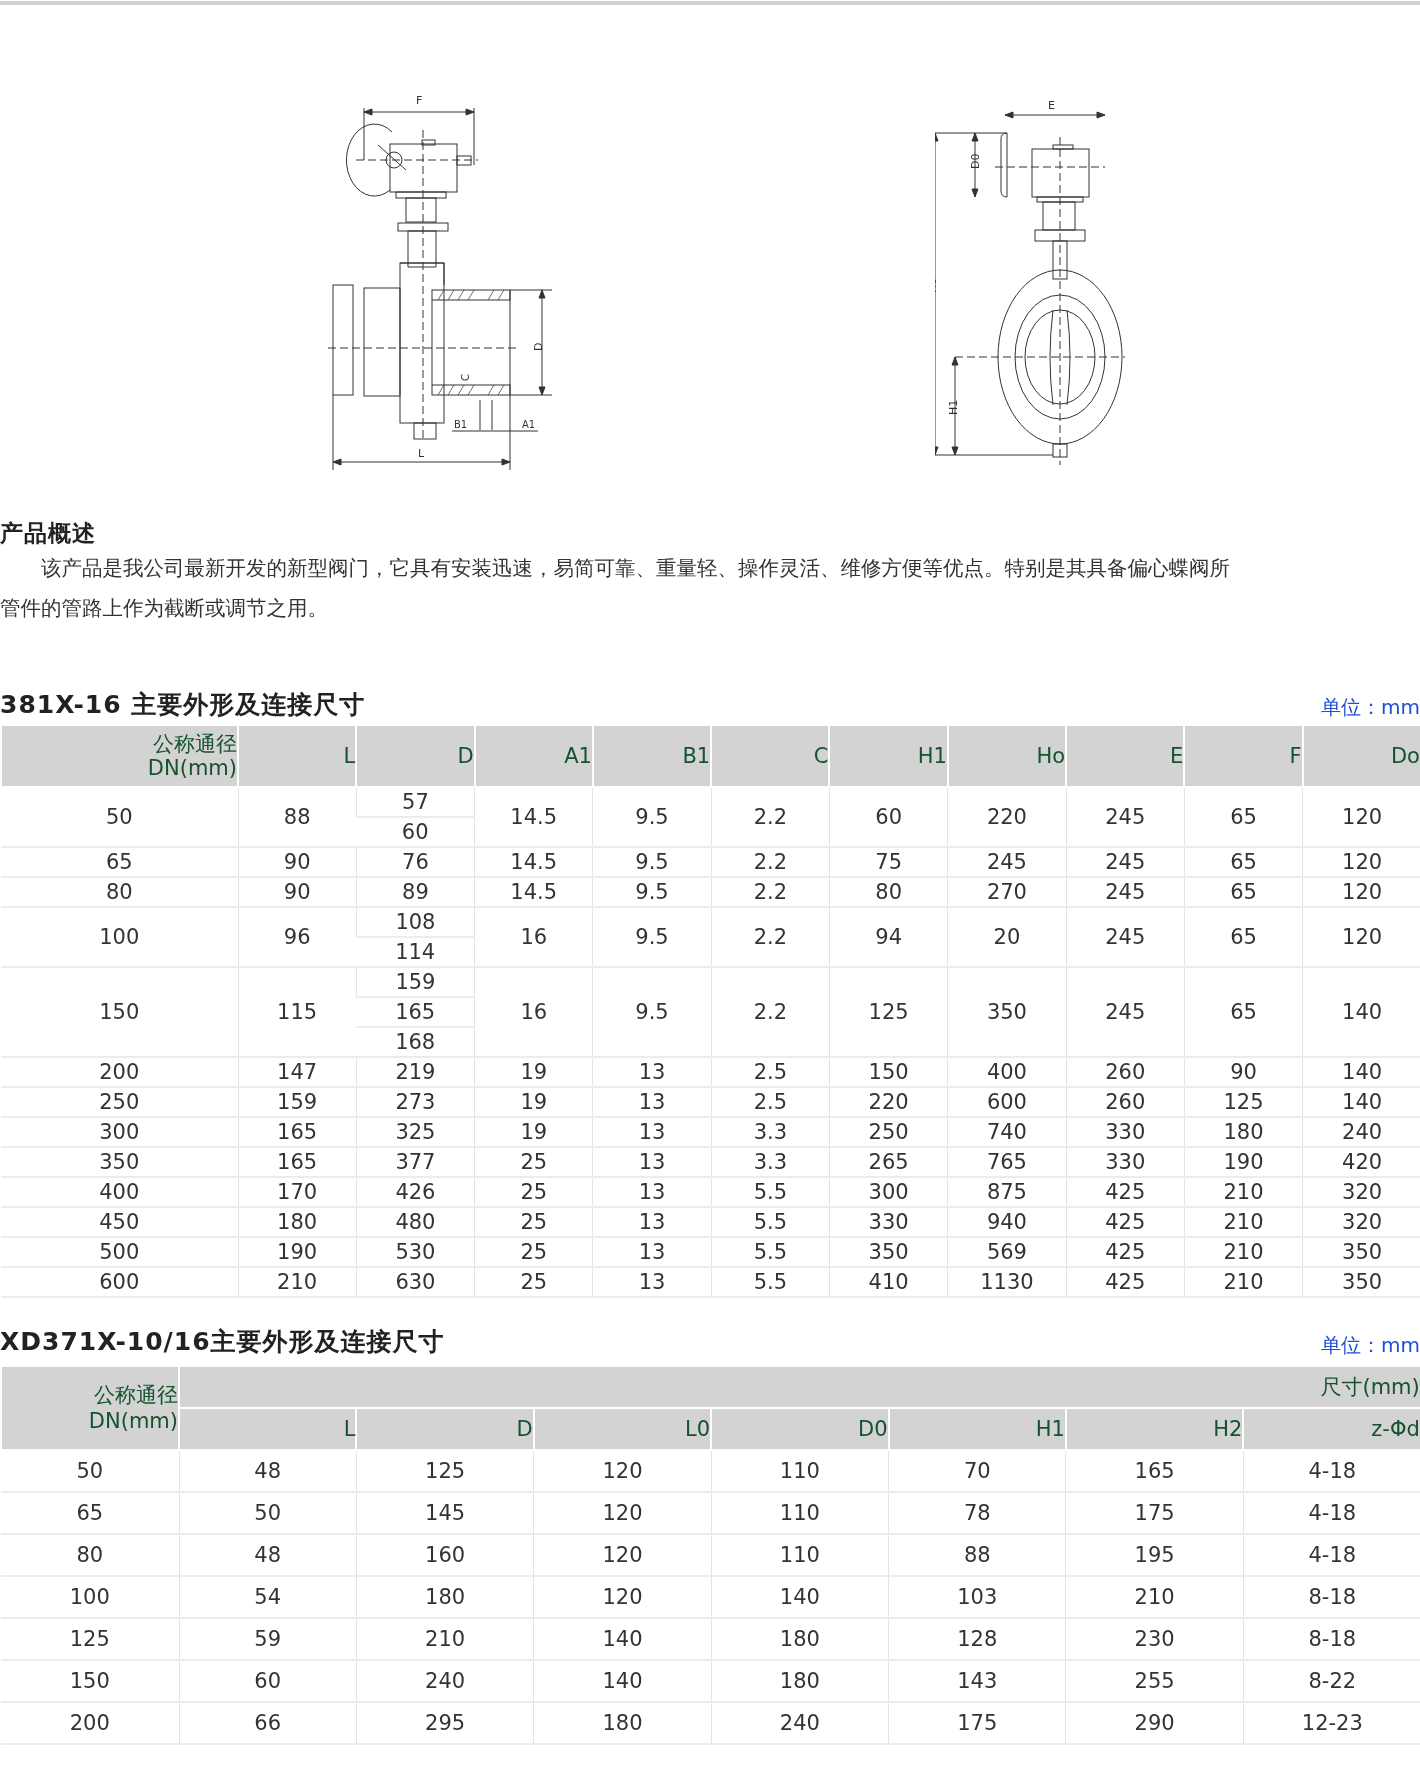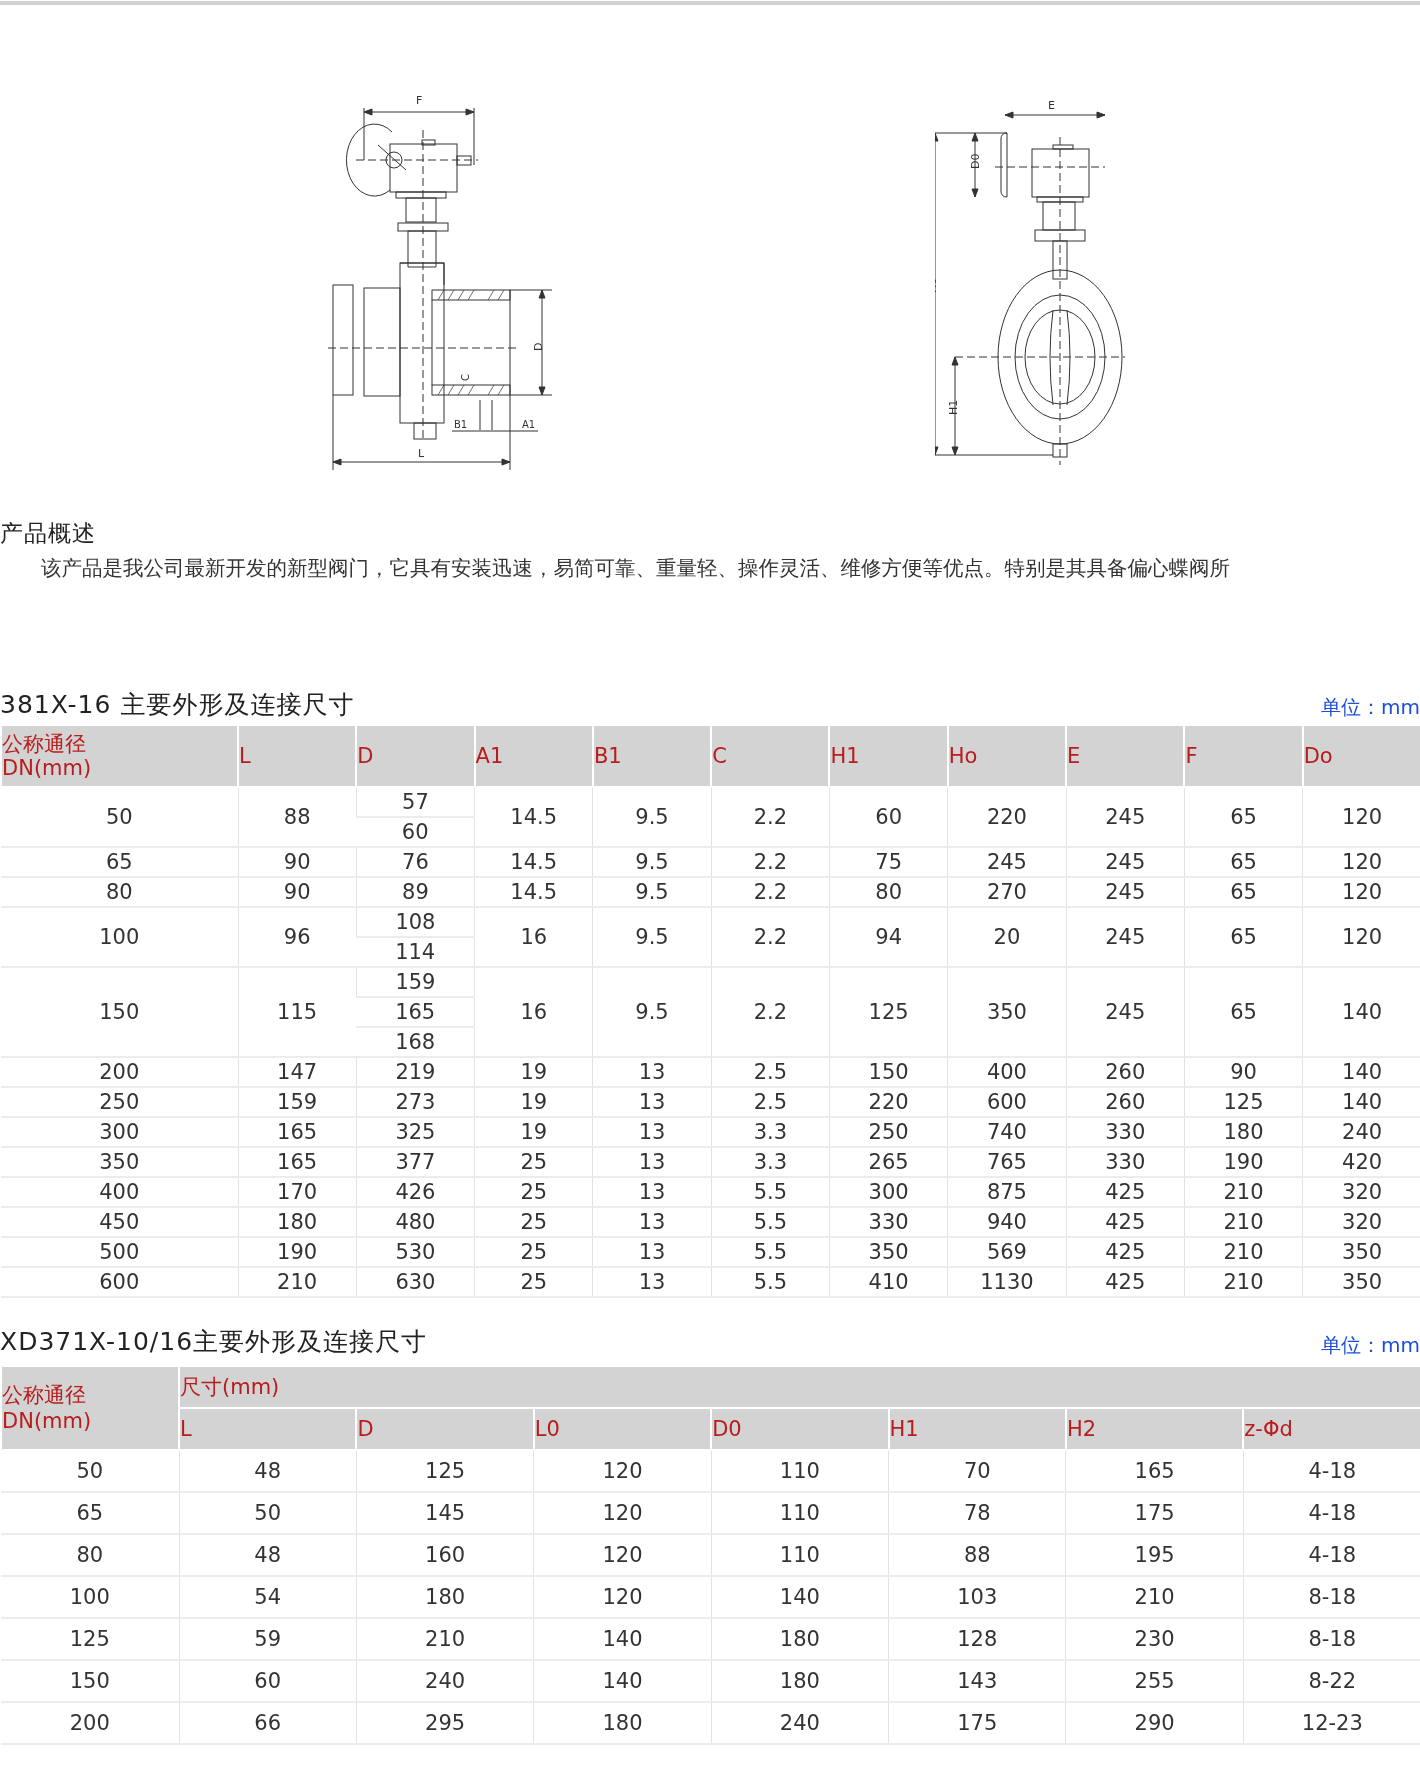--- a/index.html
+++ b/index.html
@@ -1,24 +1,24 @@
 <!DOCTYPE html>
 <html><head>
 <meta charset="utf-8">
 <style>
   html, body { margin:0; padding:0; background:#fff; }
   body { width:1420px; height:1767px; position:relative; overflow:hidden;
          font-family:"DejaVu Sans","Liberation Sans",sans-serif; color:#333; }
   .topbar { position:absolute; left:0; top:1px; width:1420px; height:4px; background:#d2d2d2; }
   .drawing { position:absolute; }
-  .h-title { position:absolute; left:0; font-weight:normal; color:#222; font-size:25px; letter-spacing:1px; }
+  .h-title { position:absolute; left:0; font-weight:bold; color:#222; font-size:25px; letter-spacing:1px; }
   .para { position:absolute; left:0; width:1270px; font-size:20.5px; line-height:40px; color:#333; }
   .unit { position:absolute; right:0; font-size:20px; color:#1d4ed8; }
   table { position:absolute; left:0; border-collapse:collapse; table-layout:fixed; }
-  th { background:#d3d3d3; font-weight:normal; color:#b91c1c; font-size:21px; border:2px solid #fff; text-align:left; padding:0; }
+  th { background:#d3d3d3; font-weight:normal; color:#14532d; font-size:21px; border:2px solid #fff; text-align:right; padding:0; }
   td { text-align:center; color:#333; font-size:21px; padding:0; border-left:1px solid #e3e3e3; border-bottom:2px solid #ececec; }
   td:first-child { border-left:none; }
   .t1 td { height:28px; line-height:28px; }
   .t2 td { height:40px; }
   .t2 th { height:40px; }
   svg text { font-family:"DejaVu Sans","Liberation Sans",sans-serif; }
 </style>
 </head>
 <body>
 
@@ -128,20 +128,21 @@
   <line x1="0" y1="360" x2="118" y2="360"></line>
   <line x1="20" y1="262" x2="20" y2="360"></line>
   <polygon points="20,262 17,270 23,270" fill="#333"></polygon>
   <polygon points="20,360 17,352 23,352" fill="#333"></polygon>
   <text x="12" y="322" font-size="11" fill="#333" stroke="none" transform="rotate(-90 16 316)">H1</text>
 </svg>
 
 <div class="h-title" style="top:518px;font-size:23px">产品概述</div>
 <div class="para" style="top:548px">
   <div style="white-space:nowrap">　　该产品是我公司最新开发的新型阀门，它具有安装迅速，易简可靠、重量轻、操作灵活、维修方便等优点。特别是其具备偏心蝶阀所</div>
+  <div style="white-space:nowrap">管件的管路上作为截断或调节之用。</div>
 </div>
 
 <div class="h-title" style="top:688px">381X-16 主要外形及连接尺寸</div>
 <div class="unit" style="top:694px">单位：mm</div>
 
 <table class="t1" id="t1" style="top:724px;width:1420px">
   <colgroup>
       <col style="width:237px">
       <col span="10" style="width:118.3px">
     </colgroup>

